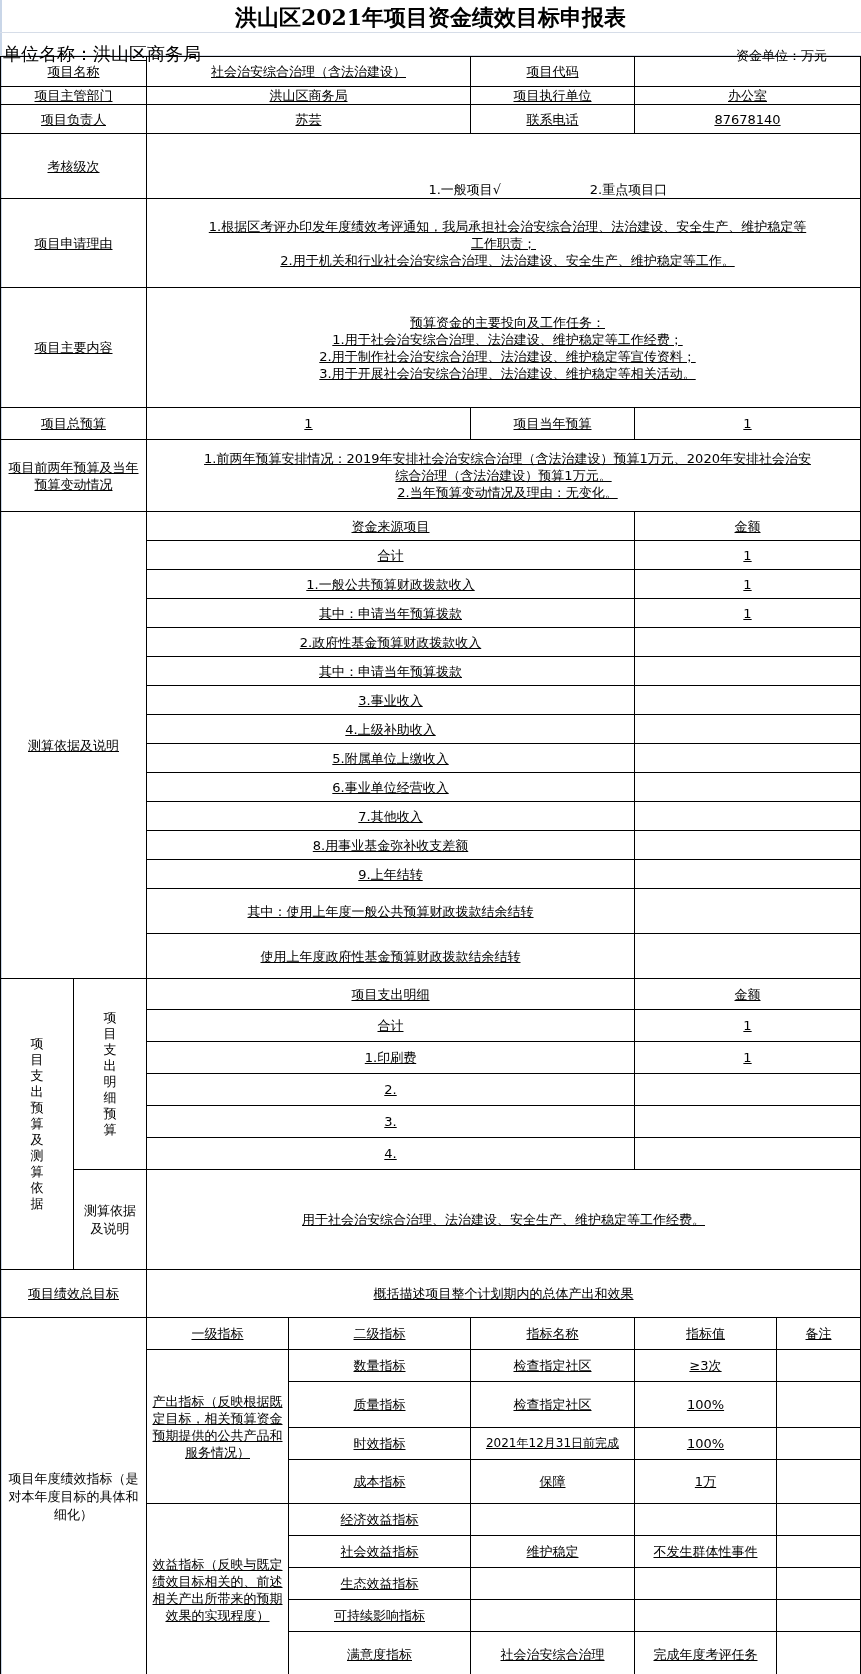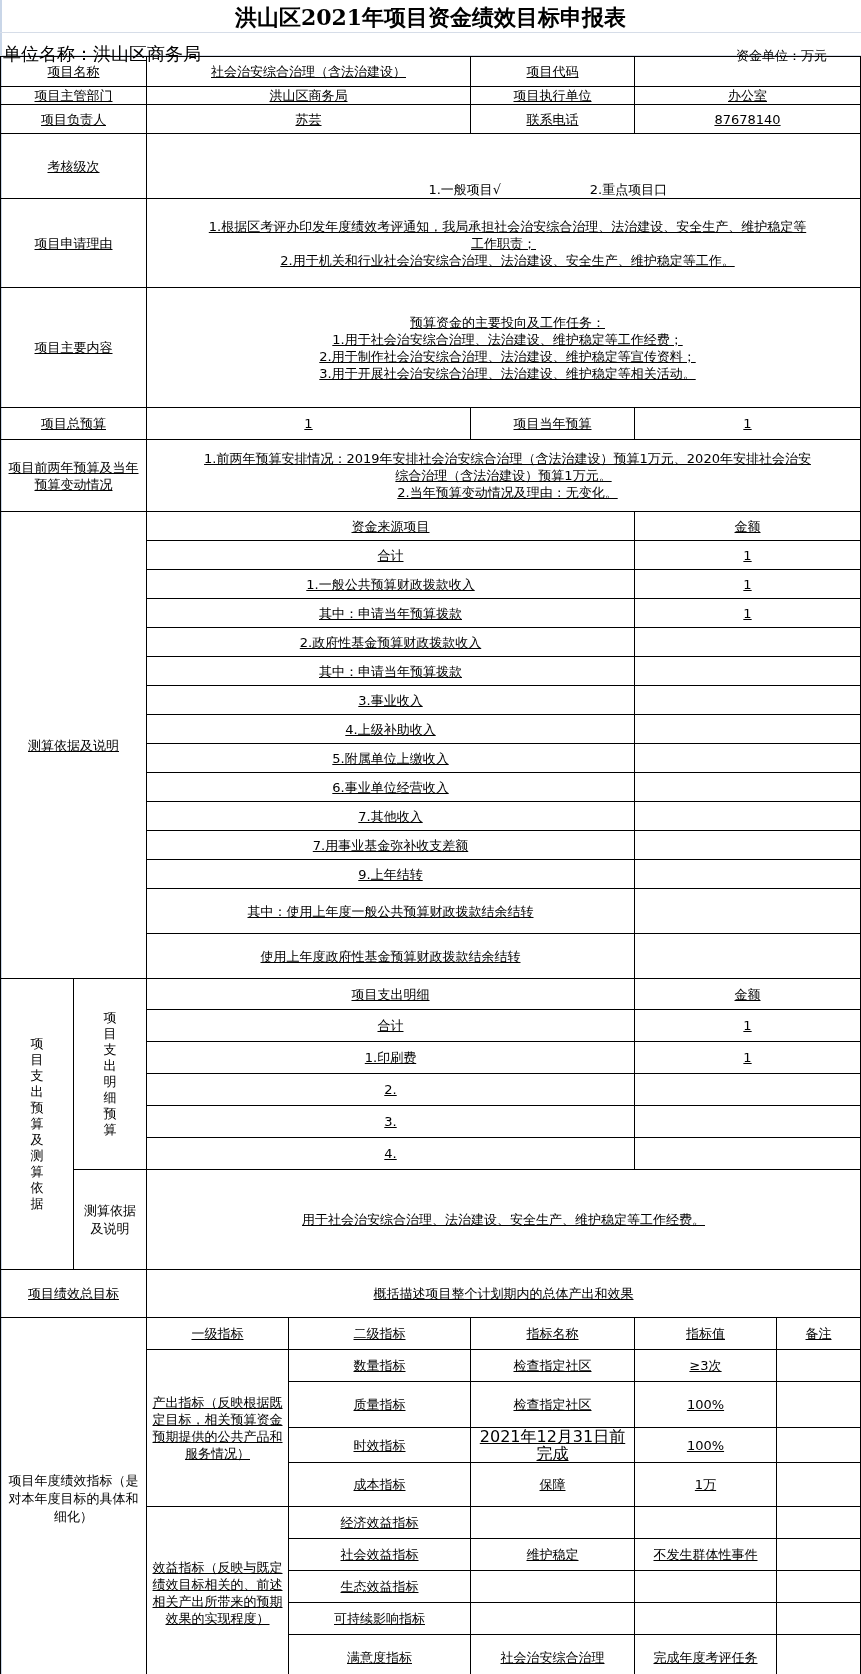--- a/index.html
+++ b/index.html
@@ -164,21 +164,21 @@
   </tr>
   <tr style="height:29px">
     <td colspan="3" class="left">6.事业单位经营收入</td>
     <td colspan="2"></td>
   </tr>
   <tr style="height:29px">
     <td colspan="3" class="left">7.其他收入</td>
     <td colspan="2"></td>
   </tr>
   <tr style="height:29px">
-    <td colspan="3" class="left">7.用事业基金弥补收支差额</td>
+    <td colspan="3" class="left">8.用事业基金弥补收支差额</td>
     <td colspan="2"></td>
   </tr>
   <tr style="height:29px">
     <td colspan="3" class="left">9.上年结转</td>
     <td colspan="2"></td>
   </tr>
   <tr style="height:45px">
     <td colspan="3" class="left indent1">其中：使用上年度一般公共预算财政拨款结余结转</td>
     <td colspan="2"></td>
   </tr>
@@ -239,21 +239,21 @@
     <td></td>
   </tr>
   <tr style="height:46px">
     <td>质量指标</td>
     <td>检查指定社区</td>
     <td>100%</td>
     <td></td>
   </tr>
   <tr style="height:32px">
     <td>时效指标</td>
-    <td style="font-size:16px">2021年12月31日前完成</td>
+    <td style="font-size:12px">2021年12月31日前完成</td>
     <td>100%</td>
     <td></td>
   </tr>
   <tr style="height:44px">
     <td>成本指标</td>
     <td>保障</td>
     <td>1万</td>
     <td></td>
   </tr>
   <tr style="height:32px">

